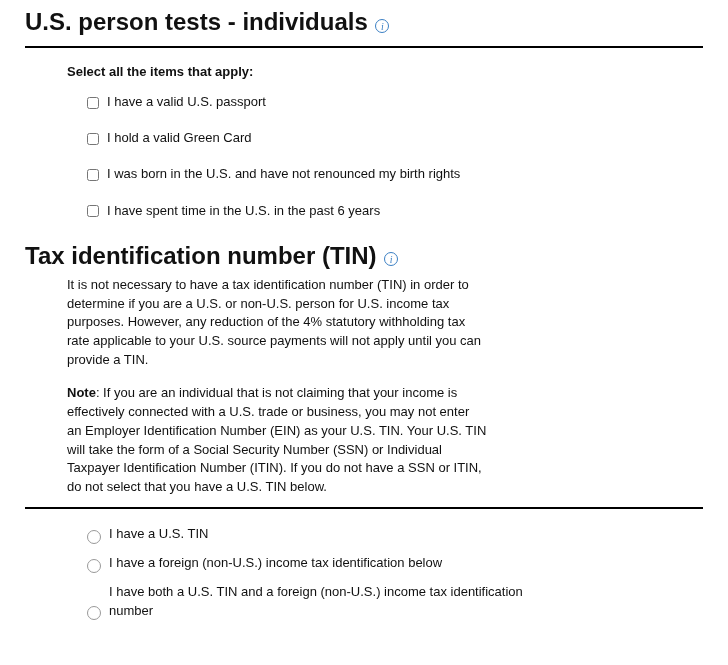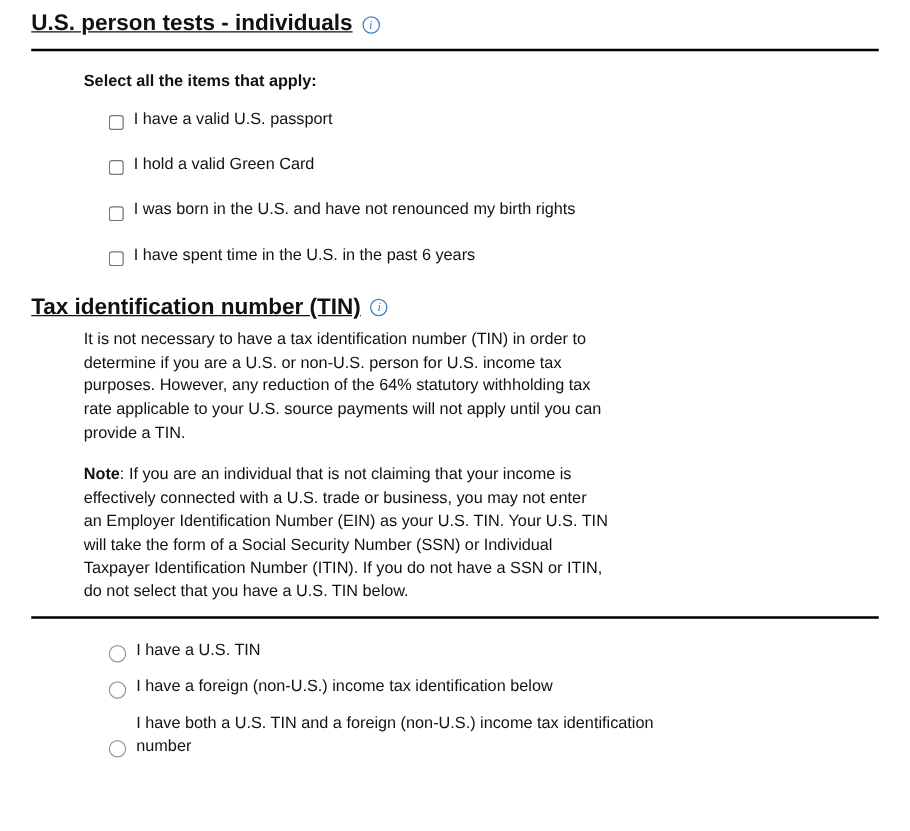--- a/index.html
+++ b/index.html
@@ -12,24 +12,23 @@
       font-size: 13px;
       color: #111;
       width: 728px;
       padding: 8px 25px 20px 25px;
       background: #fff;
     }
     .section {
       margin-bottom: 10px;
     }
     .section-title {
-      font-size: 18px;
+      font-size: 24px;
       font-weight: bold;
       display: inline;
-      text-decoration: underline;
     }
     .info-icon {
       display: inline-block;
       width: 14px;
       height: 14px;
       border: 1px solid #3b7fc4;
       border-radius: 50%;
       color: #3b7fc4;
       font-size: 10px;
       font-style: italic;
@@ -52,21 +51,21 @@
     }
     .sub-heading {
       font-weight: bold;
       margin: 6px 0 14px 42px;
     }
     .checkbox-list {
       margin-left: 62px;
     }
     .checkbox-item {
       display: flex;
-      align-items: flex-end;
+      align-items: center;
       margin-bottom: 18px;
     }
     .checkbox-item input[type="checkbox"] {
       margin-right: 8px;
       margin-top: 1px;
       width: 12px;
       height: 12px;
       flex-shrink: 0;
     }
     .checkbox-item label {
@@ -133,21 +132,21 @@
     <input type="checkbox" style="">
     <label>I have spent time in the U.S. in the past 6 years</label>
   </div>
 </div>
 
 <div class="section" style="margin-top:22px">
   <div>
     <h2 class="section-title">Tax identification number (TIN)</h2>
     <span class="info-icon">i</span>
   </div>
-  <p class="section-desc">It is not necessary to have a tax identification number (TIN) in order to determine if you are a U.S. or non-U.S. person for U.S. income tax purposes. However, any reduction of the 64% statutory withholding tax rate applicable to your U.S. source payments will not apply until you can provide a TIN.</p>
+  <p class="section-desc">It is not necessary to have a tax identification number (TIN) in order to determine if you are a U.S. or non-U.S. person for U.S. income tax purposes. However, any reduction of the 4% statutory withholding tax rate applicable to your U.S. source payments will not apply until you can provide a TIN.</p>
   <p class="section-desc note-para">
     <span class="note-label">Note</span><span>: If you are an individual that is not claiming that your income is effectively connected with a U.S. trade or business, you may not enter an Employer Identification Number (EIN) as your U.S. TIN. Your U.S. TIN will take the form of a Social Security Number (SSN) or Individual Taxpayer Identification Number (ITIN). If you do not have a SSN or ITIN, do not select that you have a U.S. TIN below.</span>
   </p>
 </div>
 
 <hr class="rule">
 
 <div class="radio-list">
   <div class="radio-item">
     <span class="radio-visual"></span>

